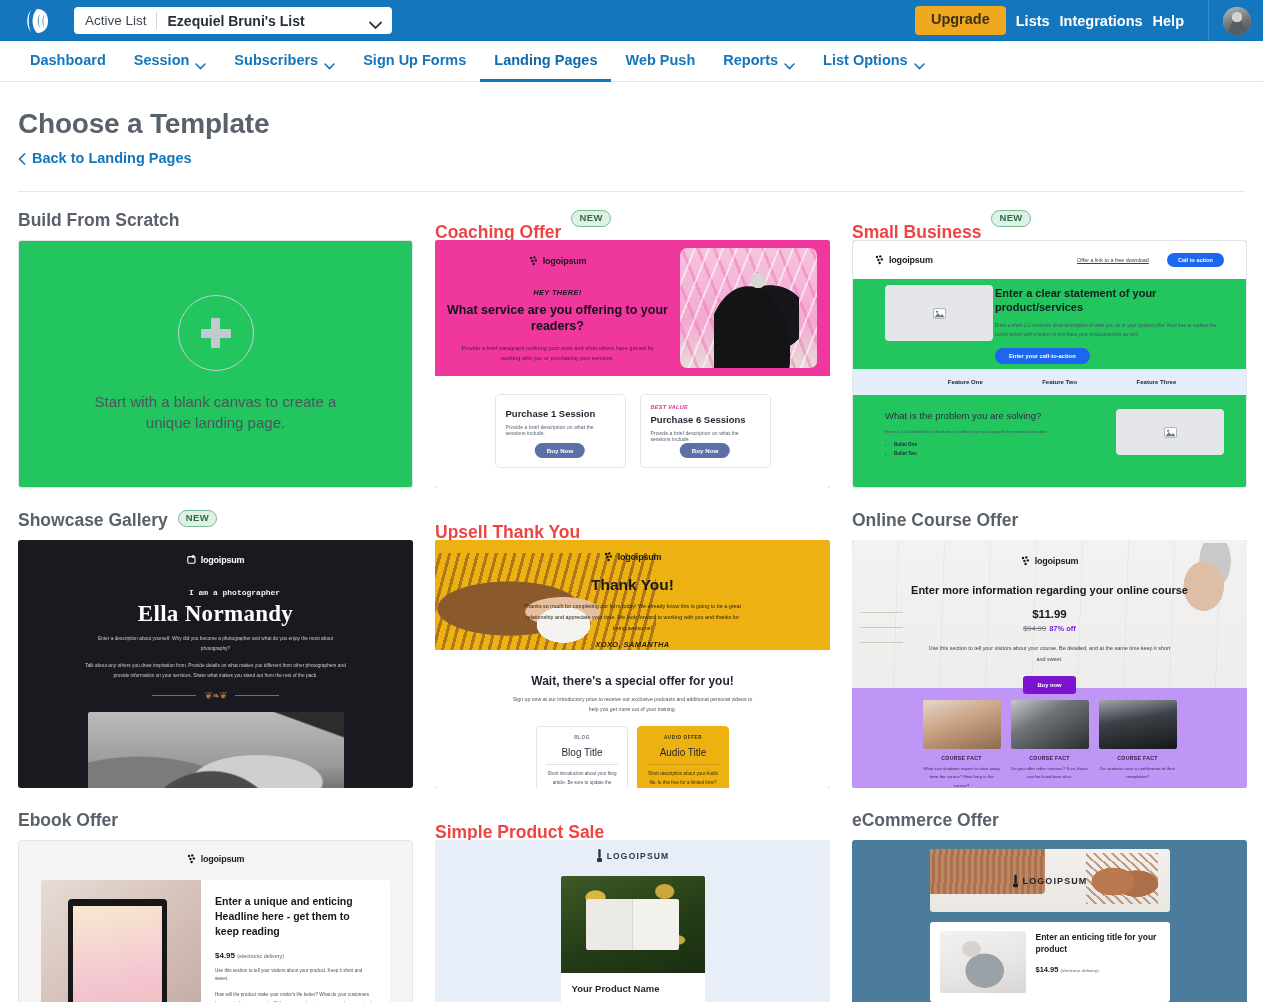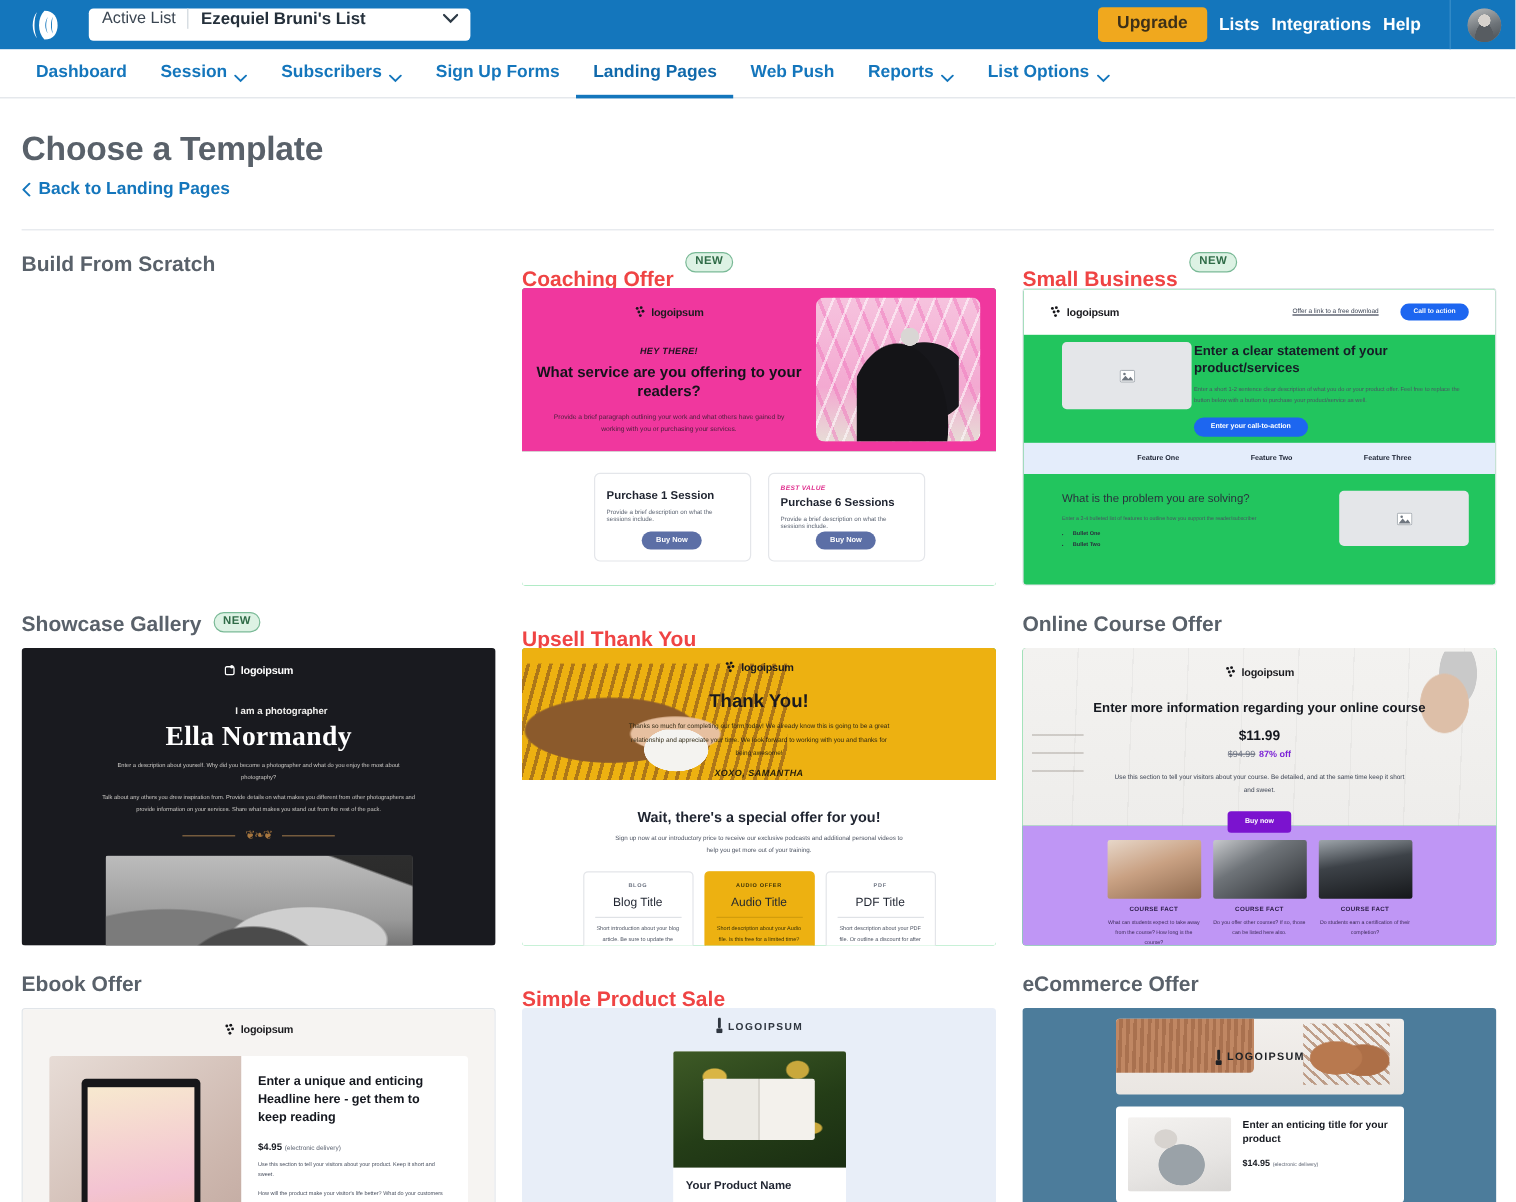--- a/index.html
+++ b/index.html
@@ -23,21 +23,21 @@
     position: relative;
   }
   .brand-logo { width: 44px; height: 30px; display: flex; align-items: center; justify-content: center; flex: none; }
   .list-switcher {
     margin-left: 16px;
     background: #ffffff;
     border-radius: 4px;
     height: 27px;
     width: 318px;
     display: flex;
-    align-items: flex-start;
+    align-items: center;
     padding: 0 10px 0 11px;
     flex: none;
   }
   .list-switcher .ls-label {
     font-size: 13.5px; color: #3b4652; white-space: nowrap;
     padding-right: 9px;
   }
   .list-switcher .ls-sep { width: 1px; height: 17px; background: #cfd6dd; flex: none; }
   .list-switcher .ls-value {
     font-size: 14px; font-weight: bold; color: #25303b;
@@ -262,21 +262,21 @@
   .sb-h2 { font-size: 9.5px; color: #2a313d; line-height: 1.5; }
   .sb-p2 { font-size: 4.4px; color: #4a5262; line-height: 1.8; margin-top: 5px; }
   .sb-ul { margin: 5px 0 0 9px; padding: 0; }
   .sb-ul li { font-size: 4.6px; font-weight:bold; color: #2a313d; line-height: 1.9; }
   .sb-imgbox2 { width: 108px; height: 46px; background: #e4e6e9; border-radius: 4px; display:flex;align-items:center;justify-content:center; }
   .img-ph { width: 13px; height: 11px; }
 
   
   .sg { background: #191a1f; width:100%; height:100%; padding-top: 11px; text-align: center; }
   .sg .logoipsum { color: #fff; }
-  .sg-sub { font-size: 8px; font-weight:bold; color: #f1f0ee; margin-top: 19px; font-family: Liberation Sans, sans-serif; margin-left: 38px; }
+  .sg-sub { font-size: 8px; font-weight:bold; color: #f1f0ee; margin-top: 19px; font-family: Liberation Mono, monospace; margin-left: 38px; }
   .sg-name { font-size: 23px; font-weight: bold; color: #ffffff; margin-top: 4px; font-family: "Liberation Serif", serif; letter-spacing: .3px; }
   .sg-p { font-size: 4.8px; color: #cdcbc7; line-height: 2.1; margin: 7px auto 0; width: 262px; }
   .sg-orn { display:flex; align-items:center; justify-content:center; gap:8px; margin-top: 9px; }
   .sg-orn .rule { width: 44px; height: 1px; background: #8d6c45; }
   .sg-orn .curl { font-size: 10px; color: #a8773f; letter-spacing: -1px; }
   .sg-photo {
     width: 256px; height: 110px; margin: 11px auto 0; border-radius: 2px; overflow: hidden;
     background:
       linear-gradient(200deg, rgba(20,20,20,.85) 0 12%, rgba(0,0,0,0) 13%),
       radial-gradient(ellipse at 48% 118%, #4b4b4b 0 38%, rgba(0,0,0,0) 39%),
@@ -488,20 +488,28 @@
     <span>Back to Landing Pages</span>
   </a>
   <div class="hr"></div>
 
   <div class="grid">
 
     <div class="tpl">
       <div class="tpl-head">
         <span class="tpl-title">Build From Scratch</span>
       </div>
+      <div class="thumb">
+        <div class="blank-inner">
+          <div class="plus-circle">
+              <div class="plus-glyph"></div>
+            </div>
+          <div class="blank-text">Start with a blank canvas to create a unique landing page.</div>
+        </div>
+      </div>
     </div>
 
     <div class="tpl">
       <div class="tpl-head">
         <span class="tpl-title link">Coaching Offer</span>
         <span class="badge-new">NEW</span>
       </div>
       <div class="thumb noborder">
         <div class="mini">
           <div class="coach-hero">
@@ -664,26 +672,20 @@
                 <div class="ut-t">Blog Title</div>
                 <div class="ut-rule"></div>
                 <div class="ut-d">Short introduction about your blog article. Be sure to update the button with the link to the full article.</div>
               </div>
               <div class="ut-card hi">
                 <div class="ut-kick">AUDIO OFFER</div>
                 <div class="ut-t">Audio Title</div>
                 <div class="ut-rule"></div>
                 <div class="ut-d">Short description about your Audio file. Is this free for a limited time? Or outline a discount specific to first time subscribers.</div>
 
-              </div>
-              <div class="ut-card">
-                <div class="ut-kick">PDF</div>
-                <div class="ut-t">PDF Title</div>
-                <div class="ut-rule"></div>
-                <div class="ut-d">Short description about your PDF file. Or outline a discount for after sign up. Is this free for a limited time?</div>
               </div>
             </div>
           </div>
         </div>
       </div>
     </div>
 
     <div class="tpl">
       <div class="tpl-head">
         <span class="tpl-title">Online Course Offer</span>

